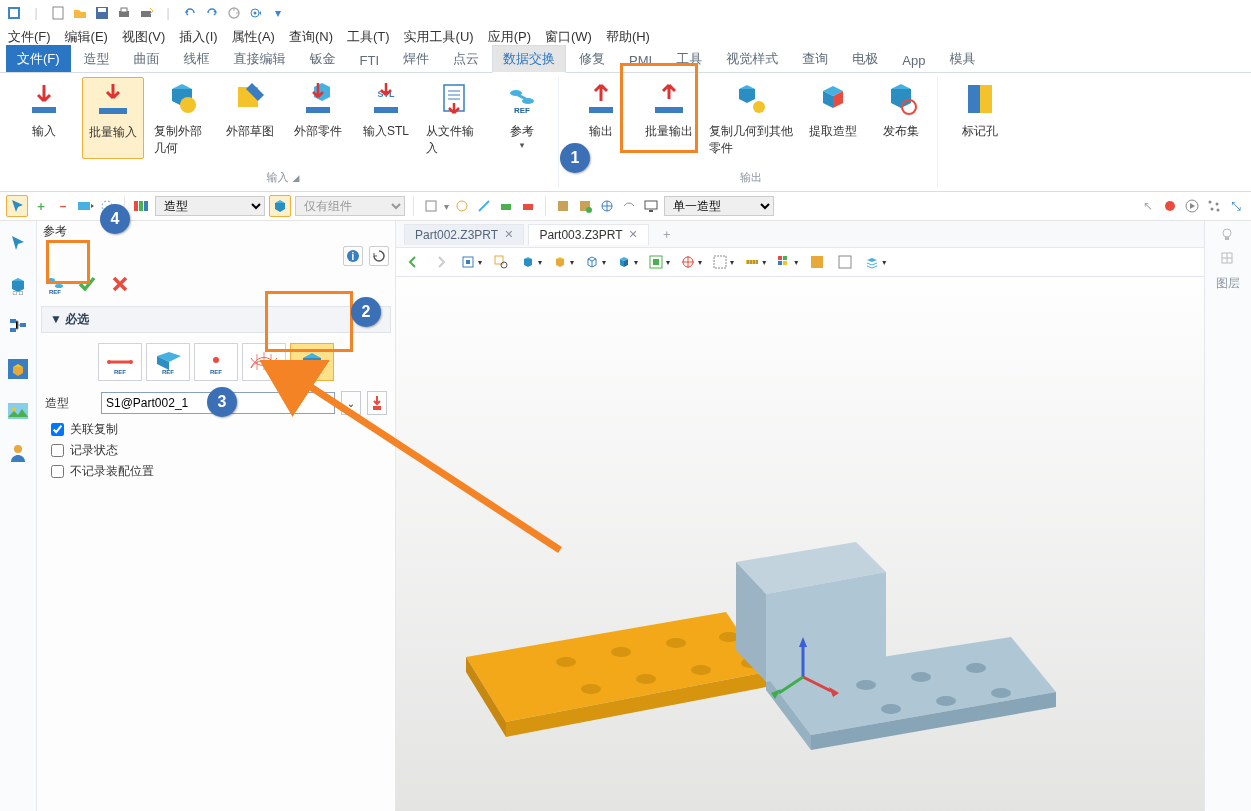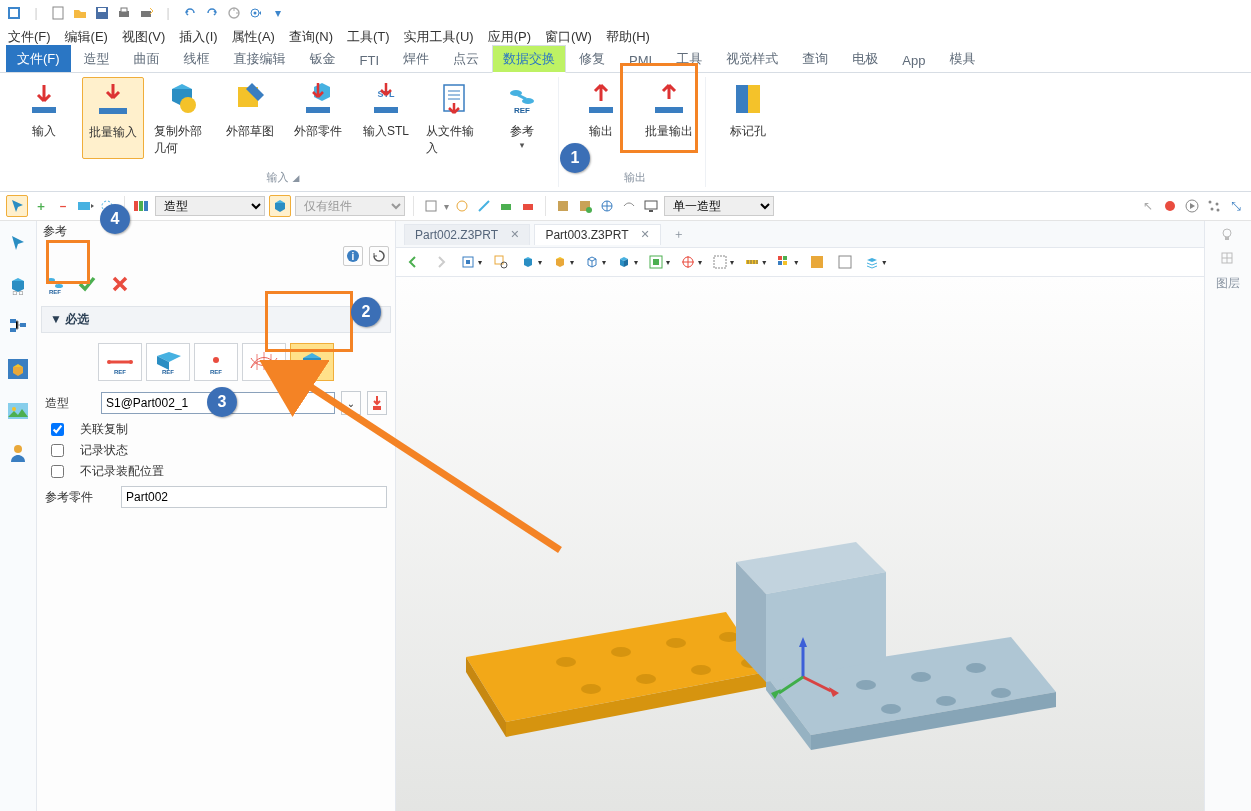--- a/index.html
+++ b/index.html
@@ -3,21 +3,21 @@
 <meta charset="utf-8">
 <style>
 html,body{margin:0;padding:0;width:1251px;height:811px;overflow:hidden;font-family:"Microsoft YaHei","SimSun",sans-serif;font-size:12px;background:#fff;color:#333}
 .qat{display:flex;align-items:center;height:22px;padding:2px 6px;gap:6px;background:#fff}
 .qat .ic{width:16px;height:16px;display:inline-flex;align-items:center;justify-content:center}
 .menubar{display:flex;align-items:center;height:22px;padding:0 8px;gap:14px;background:#fff;font-size:13px;color:#333}
 .menubar span{cursor:default}
 .ribbon-tabs{display:flex;align-items:flex-end;height:24px;background:#fff;border-bottom:1px solid #d7dde4;padding-left:6px;gap:2px;font-size:13px}
 .ribbon-tabs .tab{padding:4px 10px;border:1px solid transparent;border-bottom:none;color:#606c7a;background:#fff}
 .ribbon-tabs .tab.active-file{background:#2a76c4;color:#fff;border-color:#2a76c4}
-.ribbon-tabs .tab.active{background:#bef264;color:#2a76c4;border-color:#d7dde4;border-bottom:1px solid #fff;margin-bottom:-1px}
+.ribbon-tabs .tab.active{background:#e5e5e5;color:#2a76c4;border-color:#d7dde4;border-bottom:1px solid #fff;margin-bottom:-1px}
 .ribbon{display:flex;height:110px;background:#fff;border-bottom:1px solid #d7dde4;padding:4px 8px}
 .grp{display:flex;flex-direction:column;align-items:center;padding:0 6px;border-right:1px solid #eef1f5;position:relative}
 .grp:last-child{border-right:none}
 .grp-btns{display:flex;gap:8px}
 .rbtn{display:flex;flex-direction:column;align-items:center;width:56px;padding:2px;font-size:12px;color:#333}
 .rbtn.hl{background:#fff0cc;border:1px solid #f0ae3a;border-radius:2px}
 .rbtn .bi{width:40px;height:40px;display:flex;align-items:center;justify-content:center;margin-bottom:4px}
 .grp-cap{font-size:11px;color:#8a95a2;margin-top:auto;padding:4px 0 2px;display:flex;align-items:center;gap:4px}
 .grp-cap .dlg{font-size:9px;color:#8a95a2}
 .toolbar2{display:flex;align-items:center;height:28px;padding:0 6px;gap:4px;background:#fff;border-bottom:1px solid #e4e4e4}
@@ -34,24 +34,24 @@
 .ok{width:26px;height:26px;display:flex;align-items:center;justify-content:center;border:1px solid transparent}
 .cancel{width:26px;height:26px;display:flex;align-items:center;justify-content:center}
 .sec-hdr{background:#f2f4f7;border:1px solid #e0e4e9;padding:4px 8px;margin:4px;font-size:12px;color:#2b3f54;font-weight:600}
 .refbtns{display:flex;justify-content:center;gap:4px;padding:6px 4px}
 .refbtn{width:42px;height:36px;border:1px solid #d0d4d9;background:#fff;display:flex;align-items:center;justify-content:center}
 .refbtn.sel{background:#ffe18a;border-color:#f0ae3a}
 .formrow{display:flex;align-items:center;padding:4px 8px;gap:6px;font-size:12px}
 .formrow label{min-width:50px;color:#333}
 .formrow input[type=text]{flex:1;border:1px solid #8aa1bb;height:20px;font-size:12px;padding:0 4px}
 .formrow .dd,.formrow .mic{width:18px;height:22px;display:flex;align-items:center;justify-content:center;border:1px solid #c6ccd2}
-.chk{display:flex;align-items:center;padding:2px 14px;font-size:12px;gap:16px}
+.chk{display:flex;align-items:center;padding:2px 14px;font-size:12px;gap:6px}
 .chk input{margin:0}
 .doc-tabs{display:flex;align-items:center;height:26px;background:#f7f9fb;border-bottom:1px solid #e4e8ee;padding-left:8px;gap:4px;font-size:12px}
-.doc-tab{display:flex;align-items:center;gap:12px;padding:3px 10px;border:1px solid #e4e8ee;background:#eceff3;border-bottom:none;color:#55657a}
+.doc-tab{display:flex;align-items:center;gap:6px;padding:3px 10px;border:1px solid #e4e8ee;background:#eceff3;border-bottom:none;color:#55657a}
 .doc-tab.active{background:#fff;color:#333}
 .doc-tab .x{color:#88919c;font-size:11px}
 .view-tools{display:flex;align-items:center;height:28px;padding:0 8px;gap:8px;background:#fff;border-bottom:1px solid #e4e8ee;justify-content:flex-end}
 .vt-ic{width:18px;height:18px;display:flex;align-items:center;justify-content:center}
 .vt-dd{display:flex;align-items:center;gap:2px}
 .canvas{flex:1;position:relative;background:linear-gradient(#fefefe,#e3e4e2)}
 .hints{position:absolute;left:14px;top:6px;font-size:13px;color:#333;line-height:1.6}
 .callout{position:absolute;width:30px;height:30px;border-radius:50%;background:#3b6fb6;color:#fff;display:flex;align-items:center;justify-content:center;font-size:16px;font-weight:600;box-shadow:1px 1px 2px rgba(0,0,0,.3)}
 .orange-box{position:absolute;border:3px solid #f48325;pointer-events:none}
 .arrow-svg{position:absolute;pointer-events:none}
@@ -262,20 +262,50 @@
           <span>输出</span>
         </div>
       <div class="rbtn">
           <div class="bi">
             <svg width="40" height="40">
               <path d="M6 28h14v6H6zM20 28h14v6H20z" fill="#3a7ec1"></path>
               <path d="M20 20V6m0 0l-6 6m6-6l6 6" stroke="#d33" stroke-width="3" fill="none"></path>
             </svg>
           </div>
           <span>批量输出</span>
+        </div>
+      <div class="rbtn" style="width:84px">
+          <div class="bi">
+            <svg width="40" height="40">
+              <path d="M8 10l8-4 8 4-8 4z" fill="#46b1e1"></path>
+              <path d="M8 10v10l8 4 8-4V10" fill="#2b8ec3"></path>
+              <circle cx="28" cy="28" r="6" fill="#f4c22a"></circle>
+            </svg>
+          </div>
+          <span>复制几何到其他零件</span>
+        </div>
+      <div class="rbtn">
+          <div class="bi">
+            <svg width="40" height="40">
+              <path d="M10 12l10-5 10 5-10 5z" fill="#46b1e1"></path>
+              <path d="M10 12v12l10 5V17z" fill="#2b8ec3"></path>
+              <path d="M30 12v12l-10 5V17z" fill="#e94c3f"></path>
+            </svg>
+          </div>
+          <span>提取造型</span>
+        </div>
+      <div class="rbtn">
+          <div class="bi">
+            <svg width="40" height="40">
+              <path d="M10 10l10-5 10 5-10 5z" fill="#46b1e1"></path>
+              <path d="M10 10v14l10 5 10-5V10" fill="#2b8ec3"></path>
+              <circle cx="28" cy="28" r="7" fill="none" stroke="#e94c3f" stroke-width="2"></circle>
+            </svg>
+          </div>
+          <span>发布集</span>
         </div>
     </div>
     <div class="grp-cap">
         <span>输出</span>
       </div>
   </div>
   <div class="grp" style="margin-left:6px">
     <div class="grp-btns">
       <div class="rbtn">
           <div class="bi">
@@ -540,24 +570,20 @@
         <span>关联复制</span>
       </label>
     <label class="chk">
         <input type="checkbox" style="">
         <span>记录状态</span>
       </label>
     <label class="chk">
         <input type="checkbox" style="">
         <span>不记录装配位置</span>
       </label>
-    <div class="formrow">
-      <label style="min-width:70px">参考零件</label>
-      <input type="text" style="border-color: rgb(198, 204, 210);" value="Part002">
-    </div>
   </div>
 
   <div style="flex:1;display:flex;flex-direction:column">
     <div class="doc-tabs">
       <div class="doc-tab">
           <span>Part002.Z3PRT</span>
           <span class="x">✕</span>
         </div>
       <div class="doc-tab active">
           <span>Part003.Z3PRT</span>

